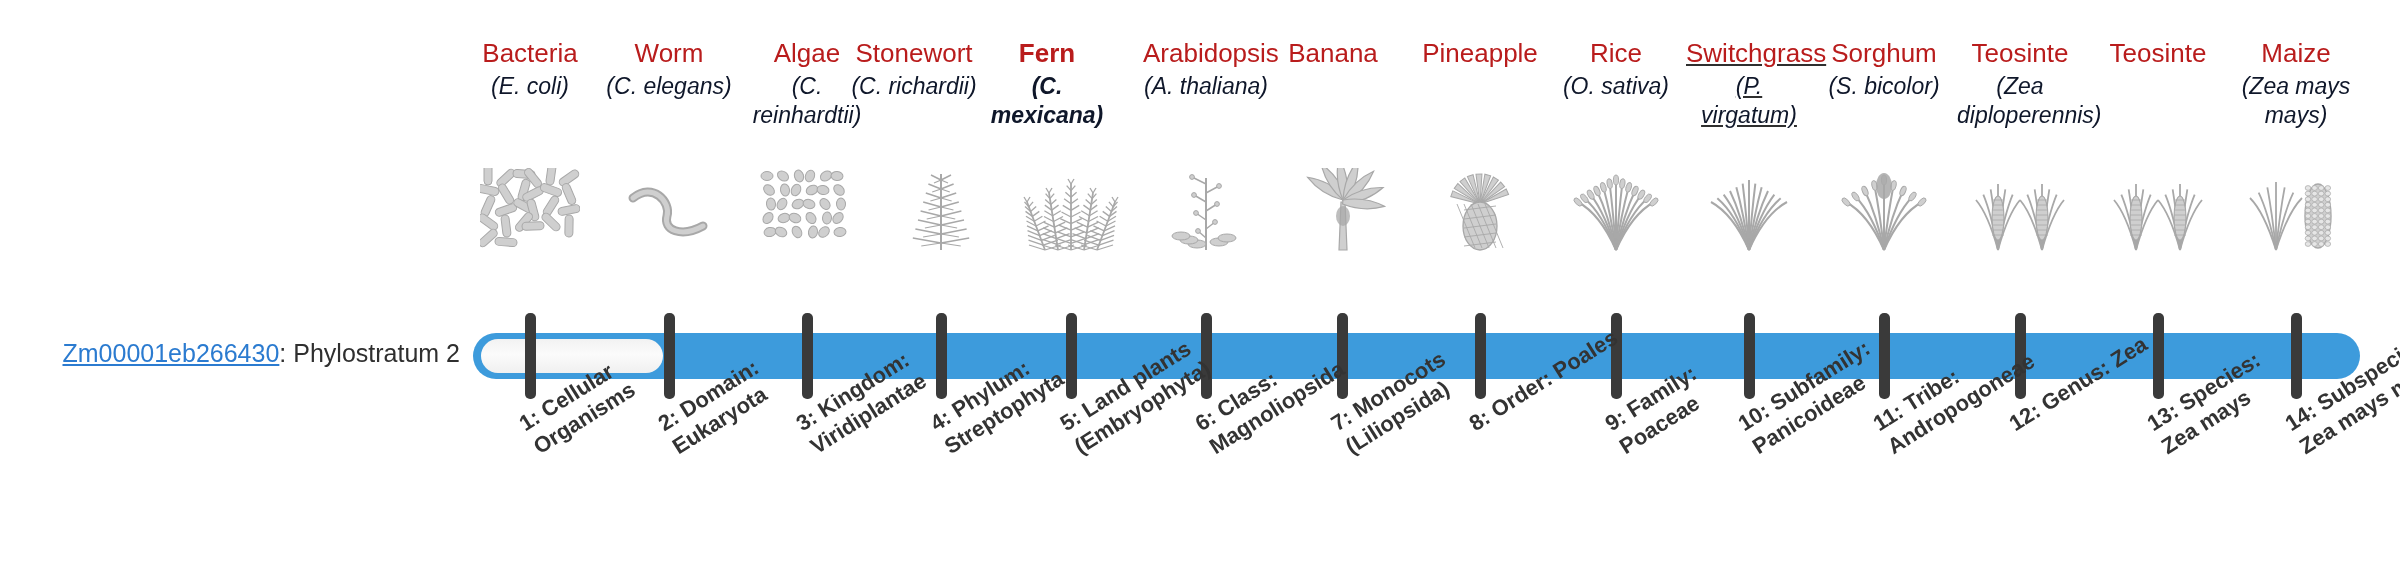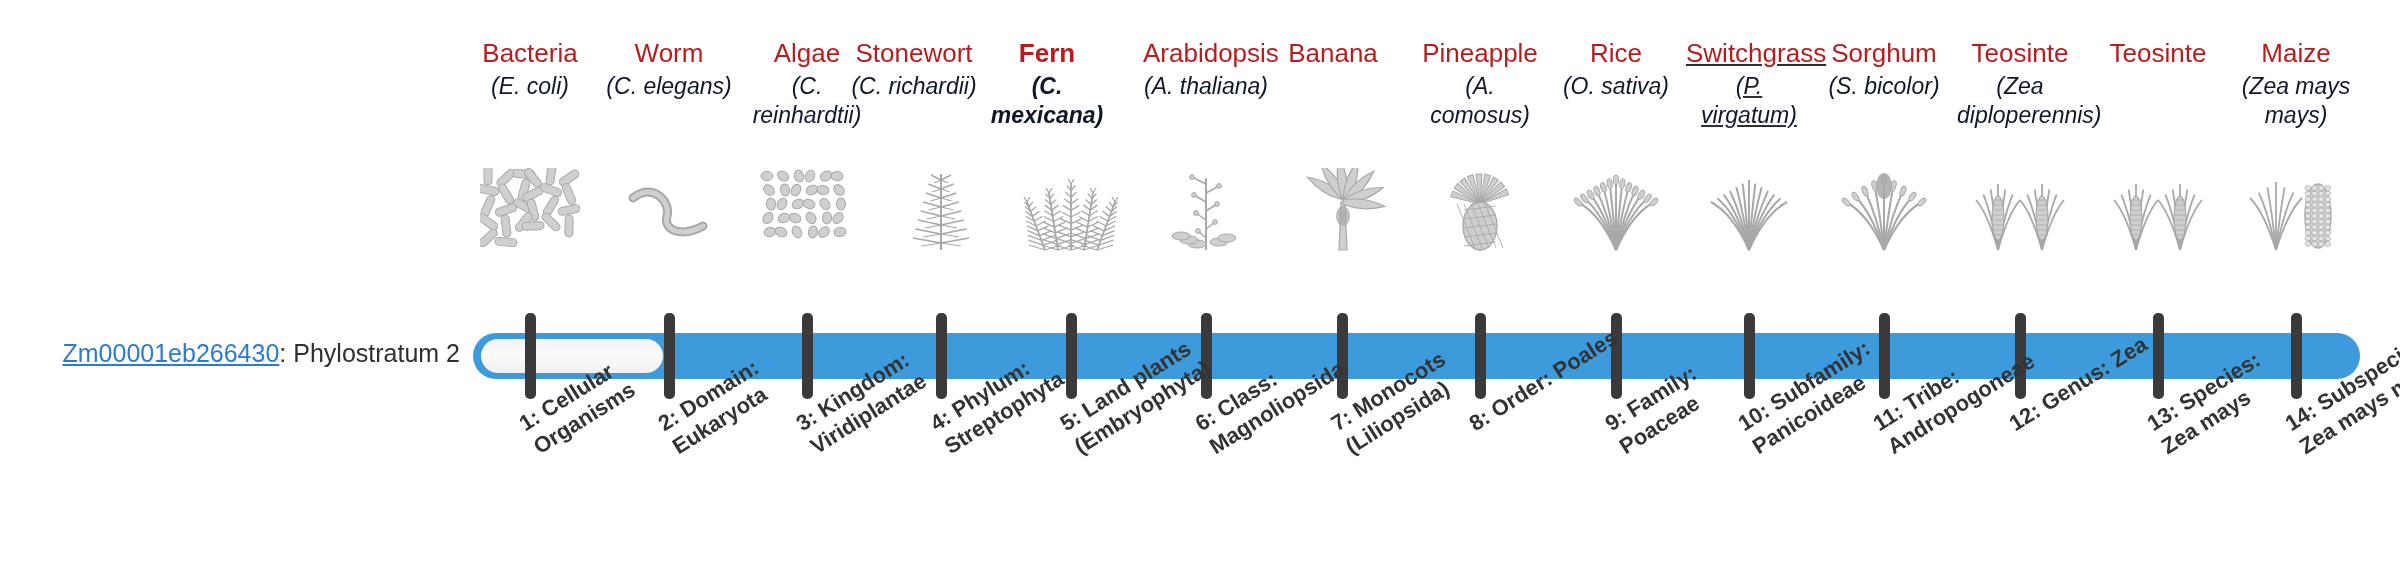--- a/index.html
+++ b/index.html
@@ -147,21 +147,20 @@
       </div>
       <div class="species-col" style="left: 1143px;">
         <div class="species-common">Arabidopsis</div>
         <div class="species-sci">(A. thaliana)</div>
       </div>
       <div class="species-col" style="left: 1238px; margin-left: 32px;">
         <div class="species-common">Banana</div>
       </div>
       <div class="species-col" style="left: 1417px;">
         <div class="species-common">Pineapple</div>
-        <div class="species-sci">(A. comosus)</div>
       </div>
       <div class="species-col" style="left: 1553px;">
         <div class="species-common">Rice</div>
         <div class="species-sci">(O. sativa)</div>
       </div>
       <div class="species-col" style="left: 1686px; text-decoration: underline;">
         <div class="species-common">Switchgrass</div>
         <div class="species-sci">(P. virgatum)</div>
       </div>
       <div class="species-col" style="left: 1821px;">

